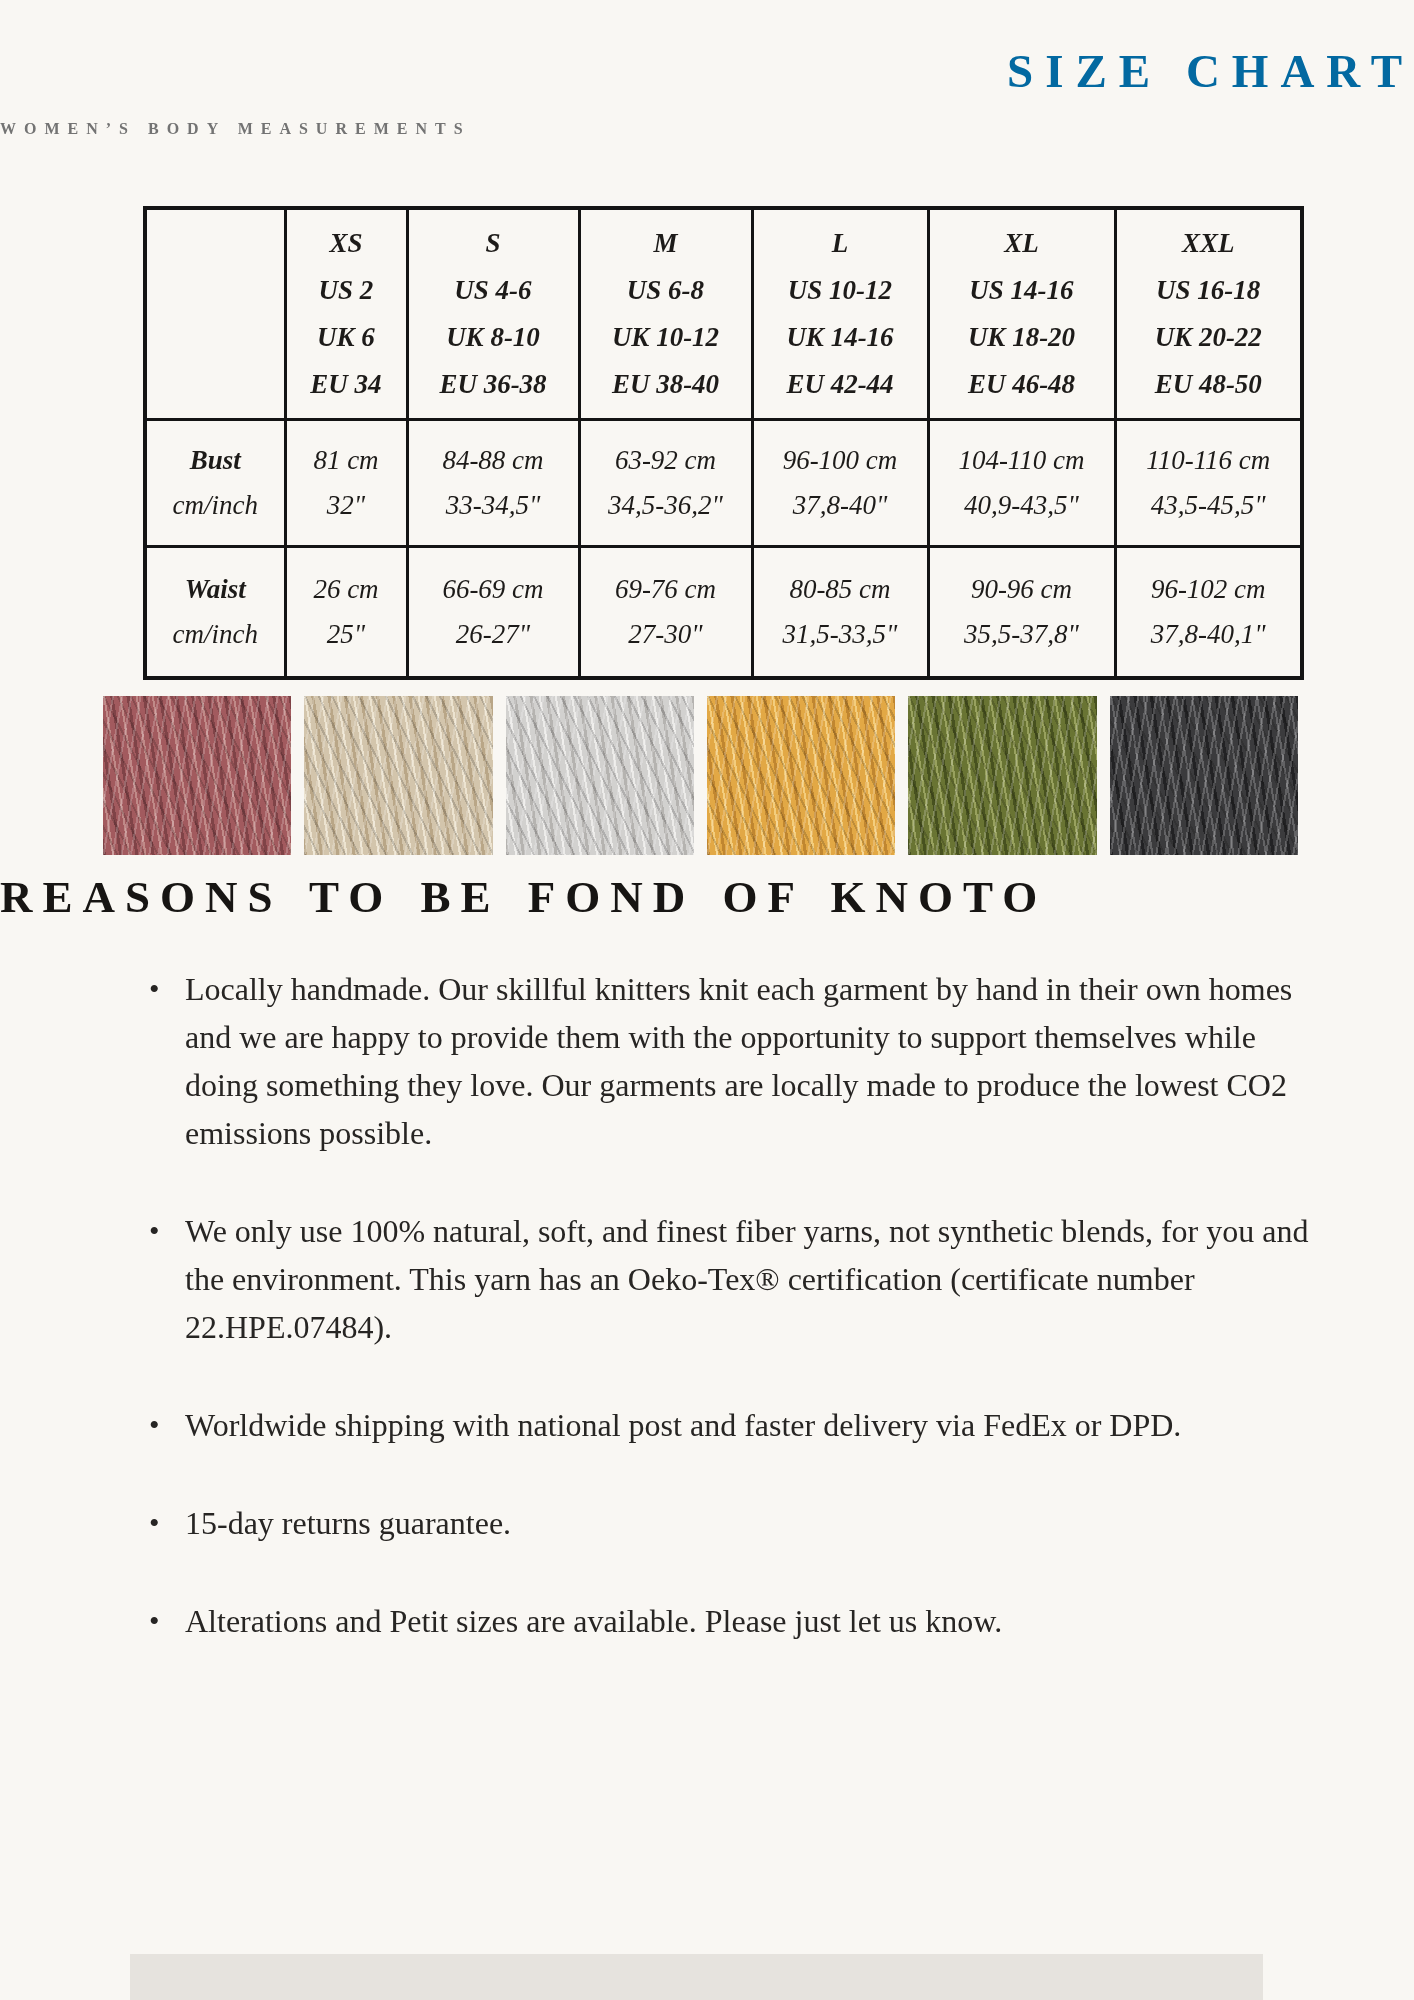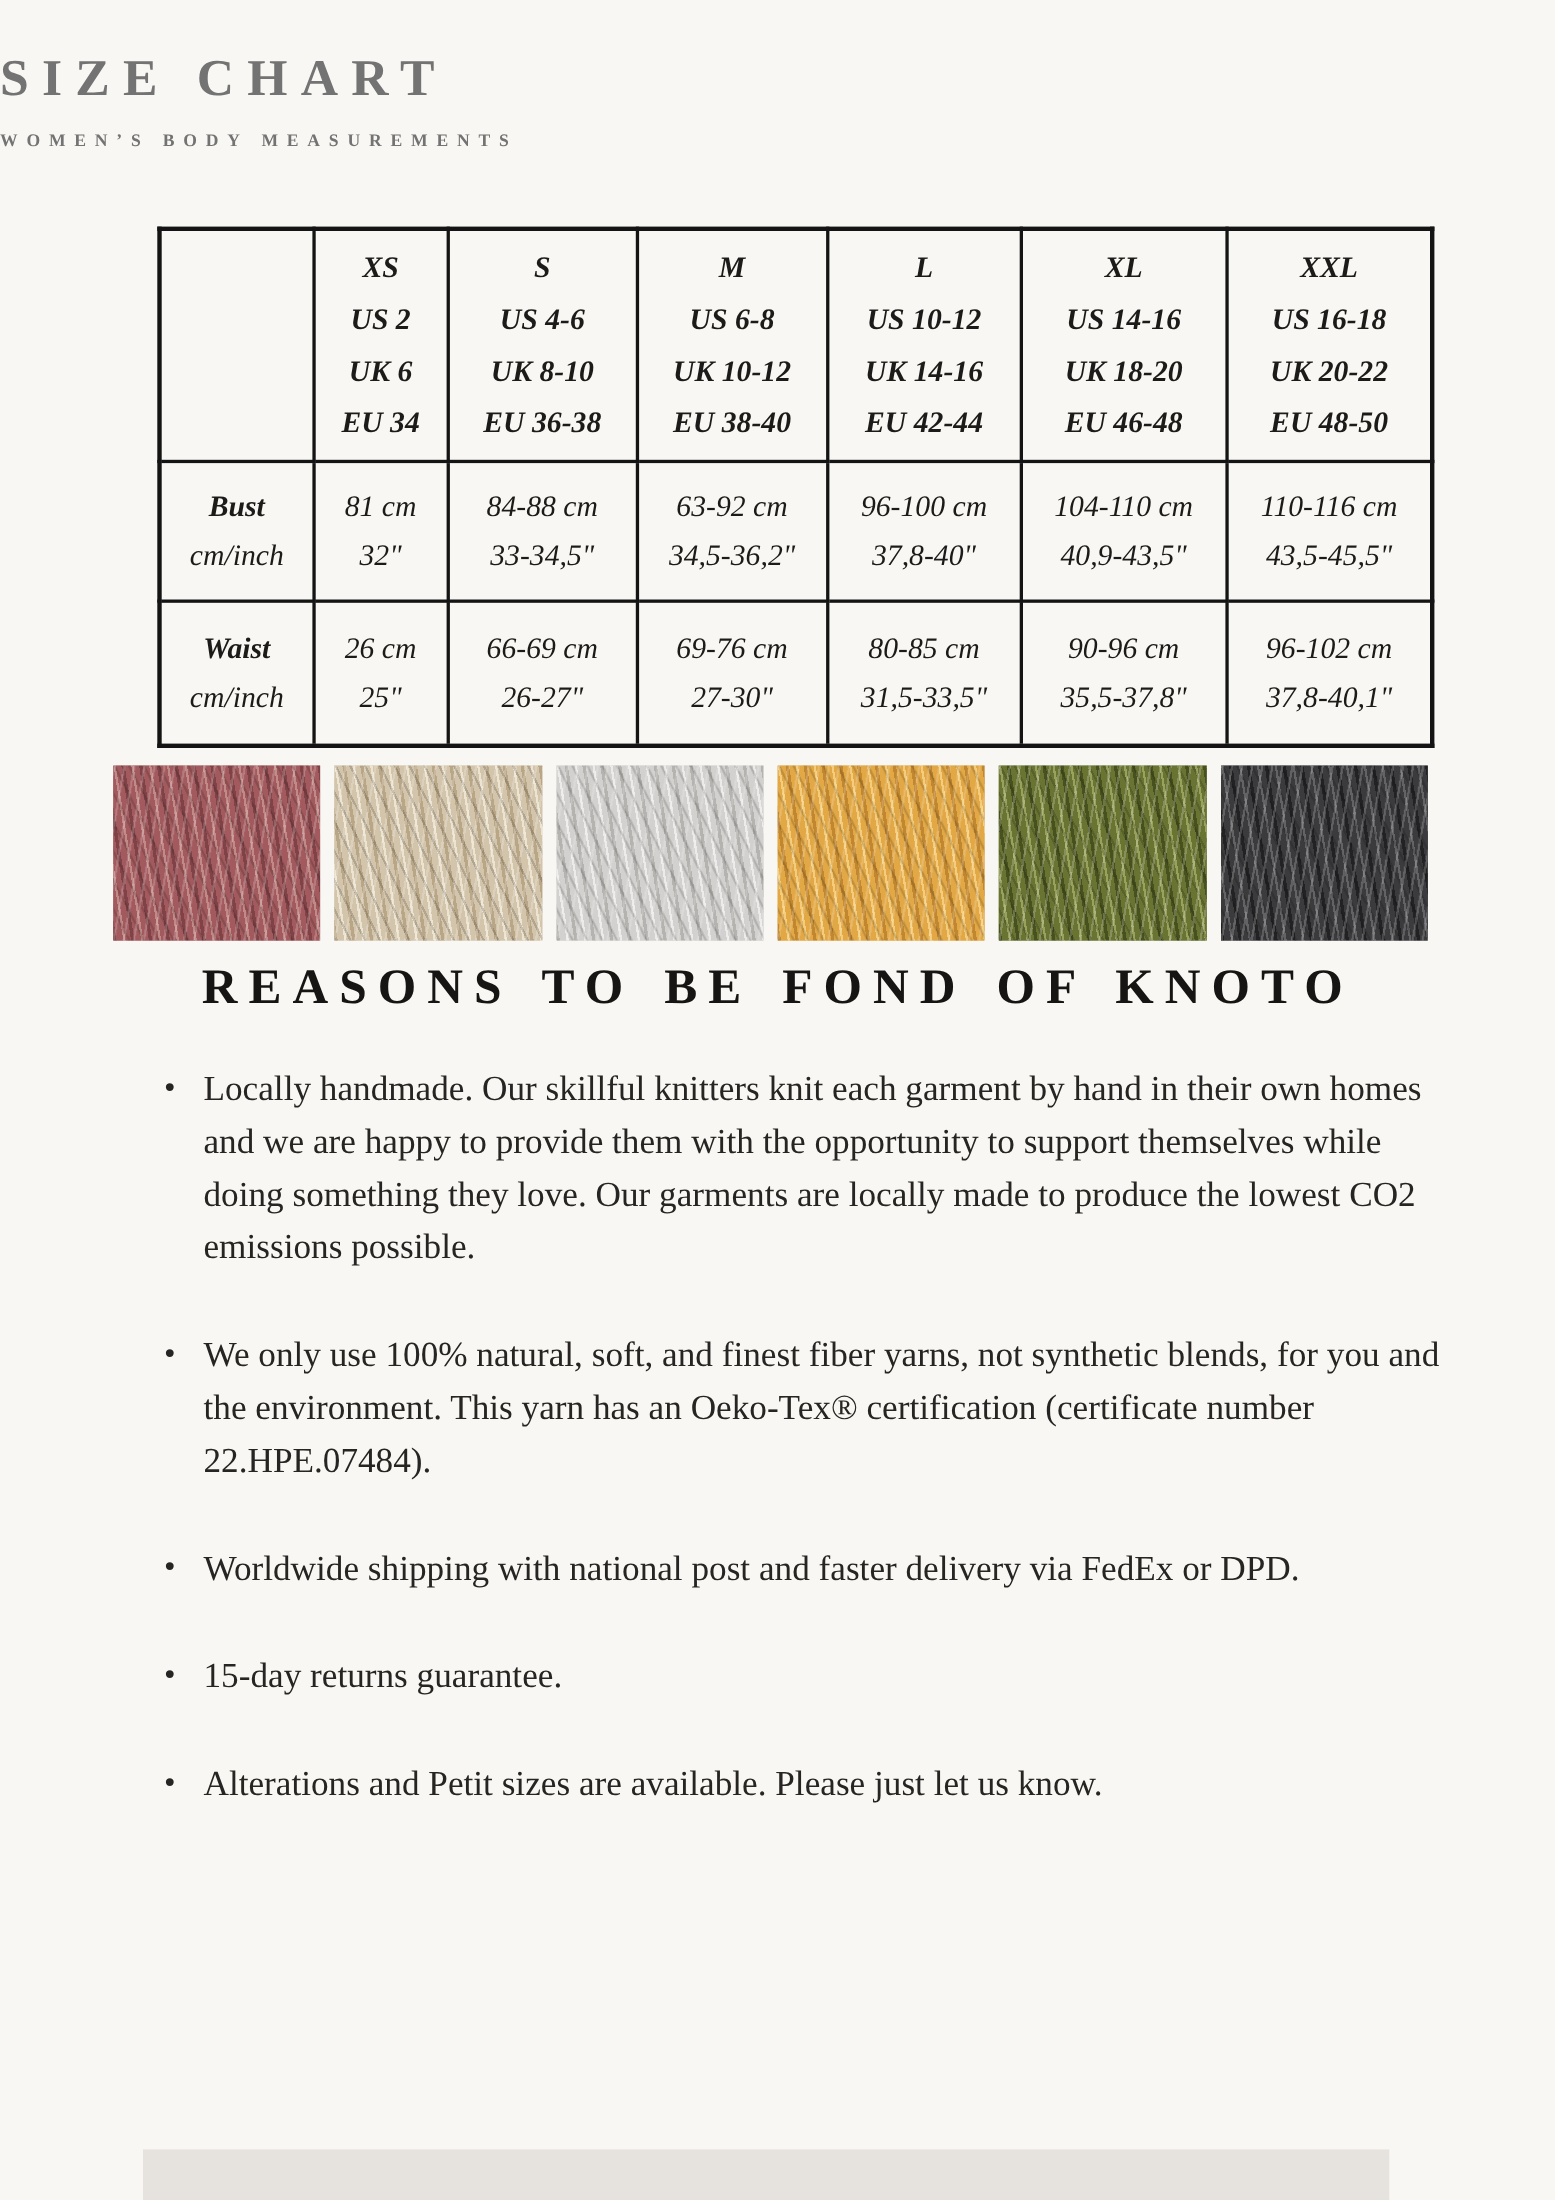--- a/index.html
+++ b/index.html
@@ -6,25 +6,25 @@
   .page{
     position:relative;
     width:1414px;height:2000px;
     background:#f9f7f3;
     overflow:hidden;
     font-family:"Liberation Serif","DejaVu Serif",serif;
     color:#1d1b19;
   }
   .page-title{
     margin:0;padding-top:44px;
-    text-align:left;
+    text-align:right;
     font-size:47px;
     font-weight:bold;
     letter-spacing:12px;
-    color:#737373;
+    color:#0369a1;
   }
   .page-subtitle{
     margin-top:22px;
     font-size:16px;
     font-weight:bold;
     letter-spacing:8px;
     color:#737373;
   }
   table.size-table{
     border-collapse:collapse;
@@ -61,21 +61,20 @@
   .swatch{
     flex:1;
     background-image:
       repeating-linear-gradient(100deg, rgba(255,255,255,.20) 0 2px, rgba(255,255,255,0) 2px 9px),
       repeating-linear-gradient(63deg, rgba(0,0,0,.16) 0 2px, rgba(0,0,0,0) 2px 12px),
       repeating-linear-gradient(81deg, var(--dark) 0 3px, var(--main) 3px 9px, var(--light) 9px 11px, var(--main) 11px 16px);
     background-color:var(--main);
   }
   .reasons-heading{
     margin:16px 0 0 0;
-    text-align:center;
     font-size:45px;
     font-weight:bold;
     letter-spacing:10px;
     word-spacing:6px;
     color:#171513;
   }
   ul.reasons{
     list-style:none;
     margin:42px 0 0 147px;
     padding:0;

